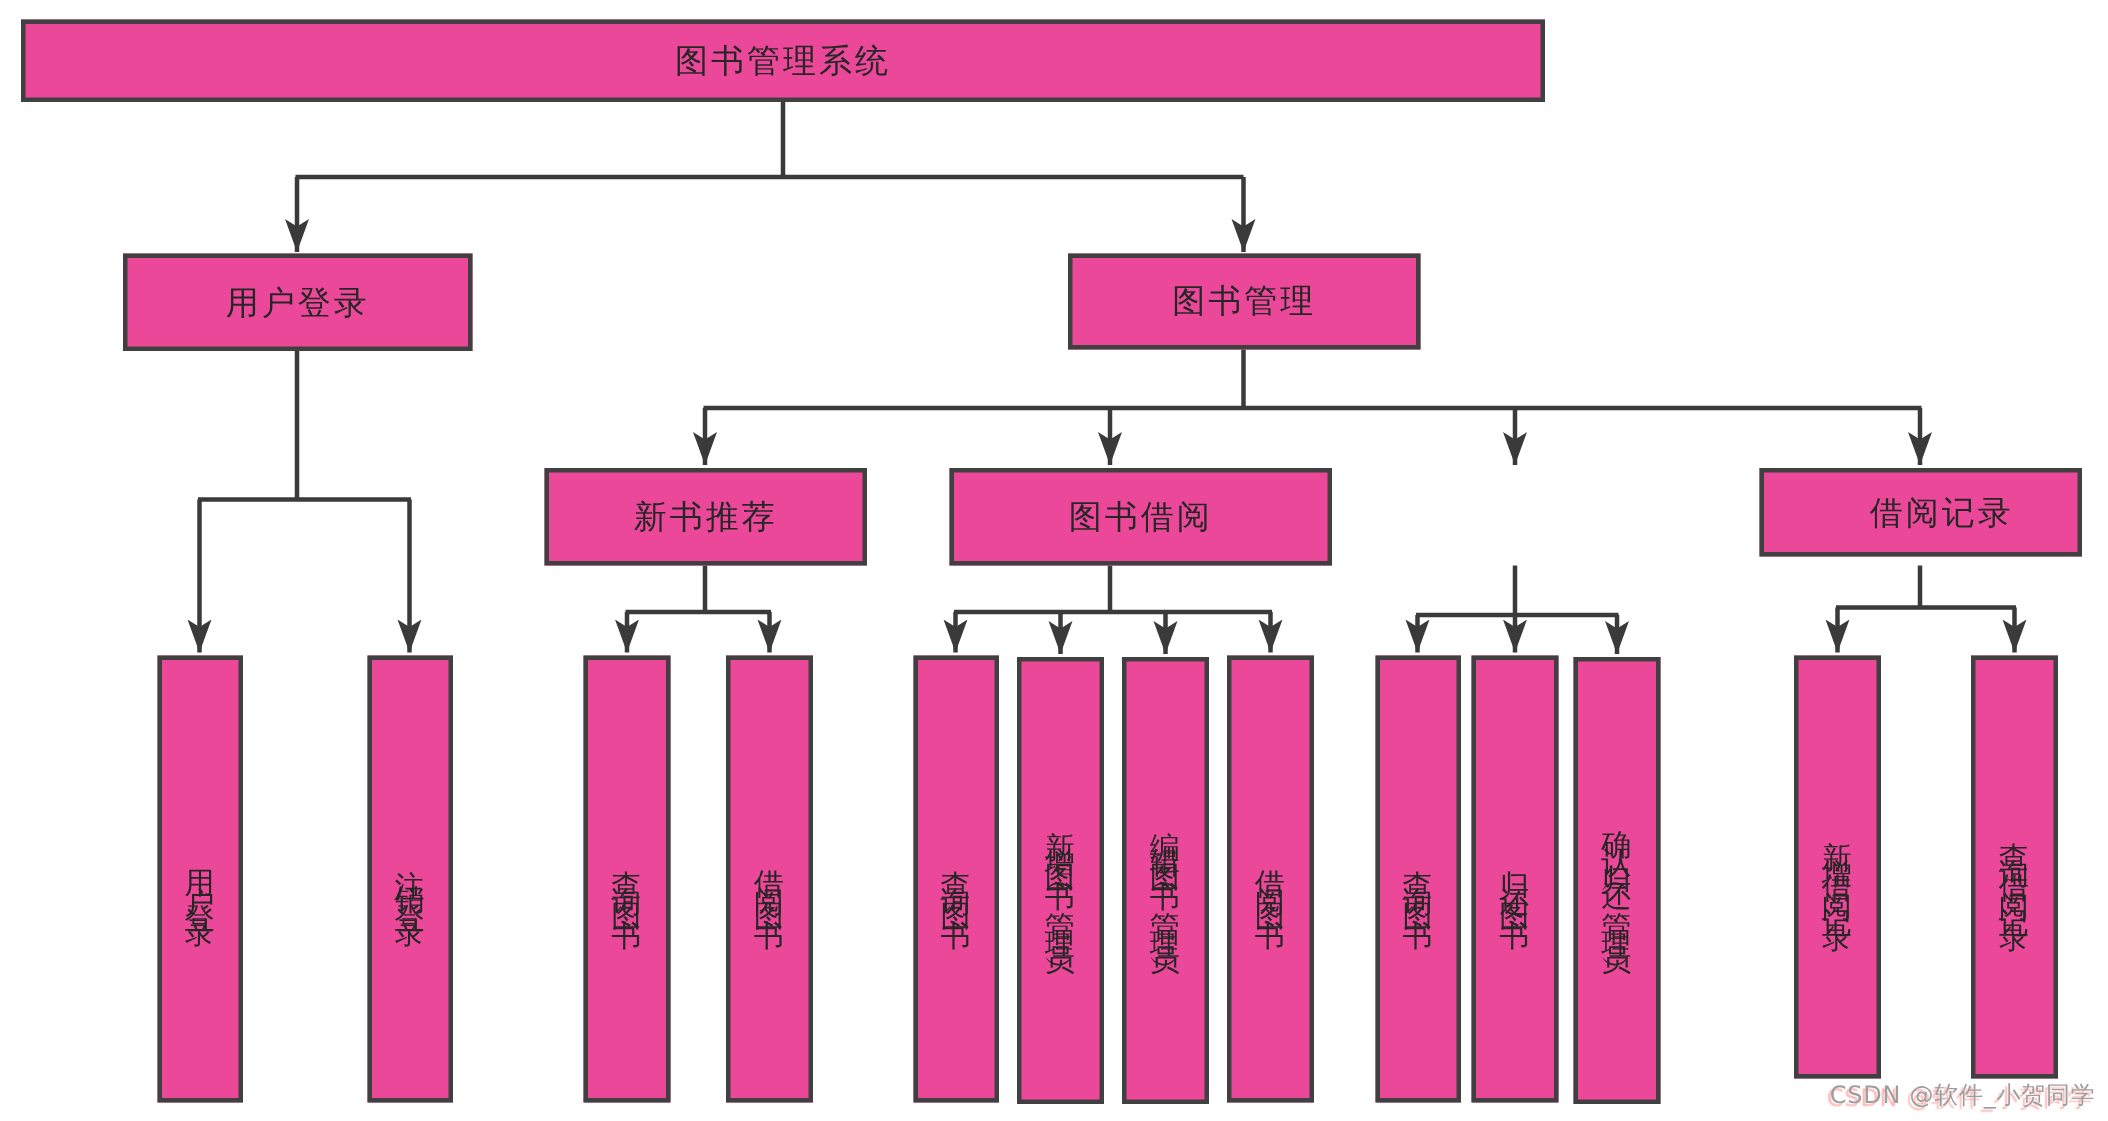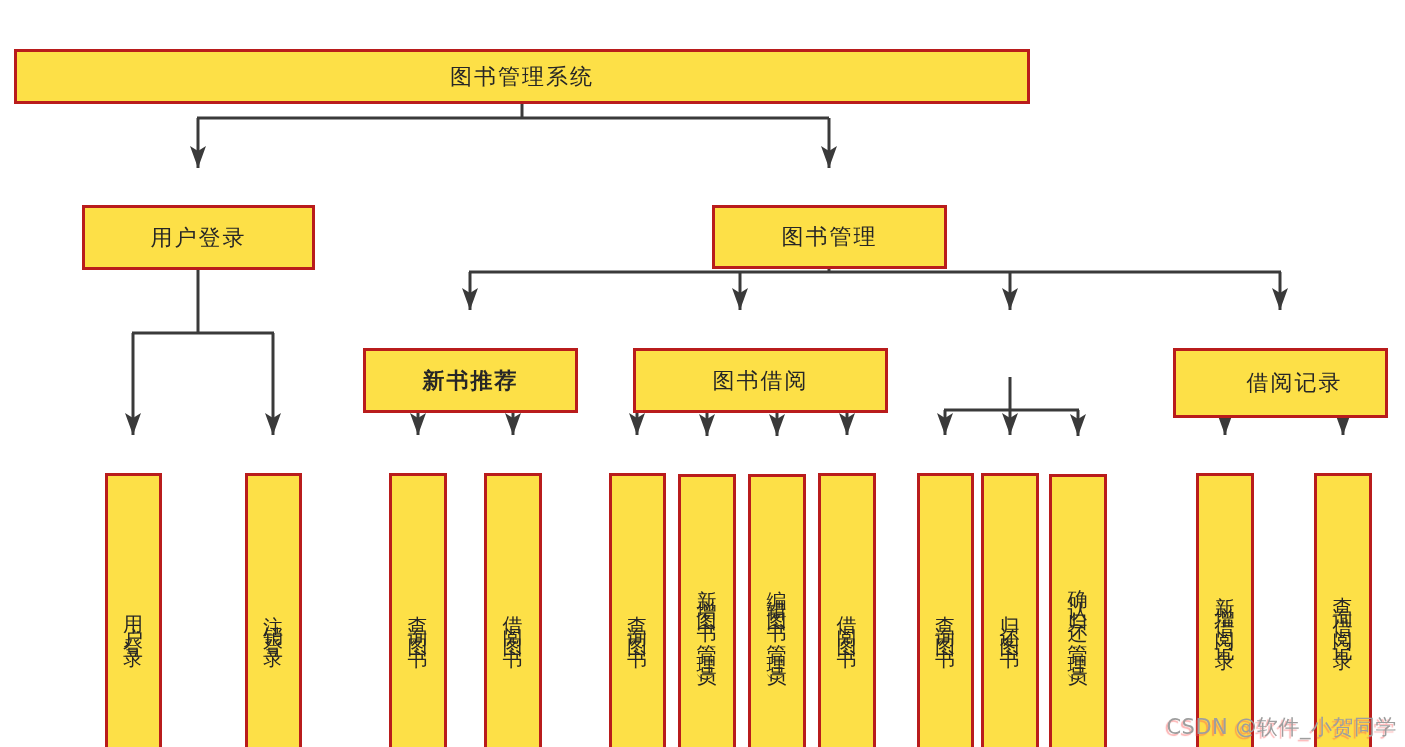--- a/index.html
+++ b/index.html
@@ -12,48 +12,47 @@
     overflow: hidden;
   }
   #connector-layer {
     position: absolute;
     left: 0; top: 0;
     width: 1405px; height: 747px;
   }
   .node {
     position: absolute;
     box-sizing: border-box;
-    border: 3px solid #b91c1c;
-    background: #fde047;
+    border: 3px solid #404040;
+    background: #ec4899;
     display: flex;
     align-items: center;
     justify-content: center;
     color: #262626;
-    margin-top: 36px;
   }
   .node-h {
     font-size: 22px;
     letter-spacing: 2px;
     white-space: nowrap;
   }
   .node-v {
     font-size: 20px;
   }
   .node-v .vtext {
     writing-mode: vertical-rl;
     text-orientation: mixed;
     letter-spacing: 0.55em;
     line-height: 1;
     white-space: nowrap;
   }
   .watermark {
     position: absolute;
     right: 8px;
     bottom: 6px;
-    font-size: 21px;
+    font-size: 16px;
     color: #9e9e9e;
     letter-spacing: 0.5px;
     text-shadow: -2px 2px 1px rgba(250, 85, 85, 0.45);
     white-space: nowrap;
   }
 </style>
 </head>
 <body>
 
 <div id="canvas">
@@ -106,23 +105,23 @@
       <line x1="1225" y1="405" x2="1225" y2="435" marker-end="url(#arw)"></line>
       <line x1="1343" y1="405" x2="1343" y2="435" marker-end="url(#arw)"></line>
     </g>
   </svg>
 
   <div class="node node-h" style="left:14px; top:13px; width:1016px; height:55px;">图书管理系统</div>
 
   <div class="node node-h" style="left:82px; top:169px; width:233px; height:65px;">用户登录</div>
   <div class="node node-h" style="left:712px; top:169px; width:235px; height:64px;">图书管理</div>
 
-  <div class="node node-h" style="left:363px; top:312px; width:215px; height:65px;font-weight:bold;">新书推荐</div>
+  <div class="node node-h" style="left:363px; top:312px; width:215px; height:65px;">新书推荐</div>
   <div class="node node-h" style="left:633px; top:312px; width:255px; height:65px;">图书借阅</div>
-  <div class="node node-h" style="left:1173px; top:312px; width:215px; height:70px;padding-left:28px;">借阅记录</div>
+  <div class="node node-h" style="left:1173px; top:312px; width:215px; height:59px;padding-left:28px;">借阅记录</div>
 
   <div class="node node-v" style="left:105px; top:437px; width:57px; height:298px;">
     <span class="vtext">用户登录</span>
   </div>
   <div class="node node-v" style="left:245px; top:437px; width:57px; height:298px;">
     <span class="vtext">注销登录</span>
   </div>
 
   <div class="node node-v" style="left:389px; top:437px; width:58px; height:298px;">
     <span class="vtext">查询图书</span>

